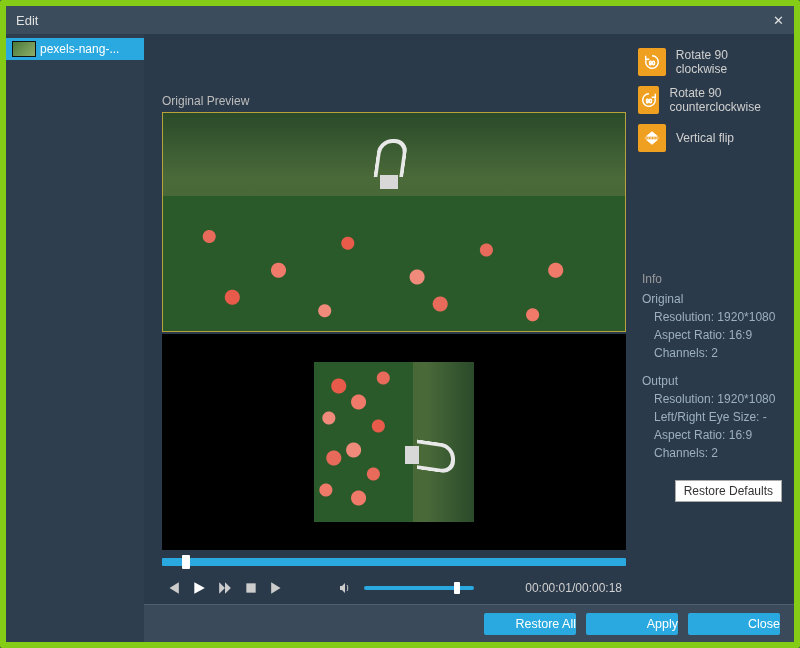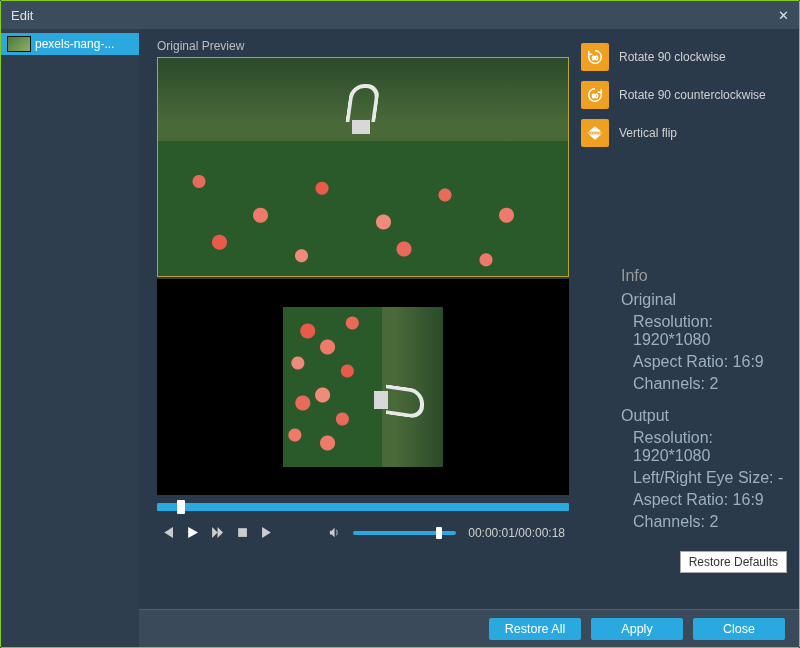--- a/index.html
+++ b/index.html
@@ -1,30 +1,30 @@
 <!DOCTYPE html>
 <html><head>
 <meta charset="utf-8">
 <style>
 * { box-sizing: border-box; margin: 0; padding: 0; }
 body { font-family: "Segoe UI", Arial, sans-serif; background: #304050; width: 800px; height: 648px; overflow: hidden; font-size: 12px; color: #c8c8c8; }
-.window { width: 800px; height: 648px; background: #2b3a4a; display: flex; flex-direction: column; border: 1px solid #84cc16; border-radius: 2px; }
+.window { width: 800px; height: 648px; background: #2b3a4a; display: flex; flex-direction: column; border: 6px solid #84cc16; border-radius: 2px; }
 .titlebar { height: 28px; background: #3b4c5c; display: flex; align-items: center; padding: 0 10px; justify-content: space-between; }
 .titlebar span { font-size: 13px; color: #e0e0e0; }
 .close-x { font-size: 16px; color: #e0e0e0; cursor: pointer; }
 .body { flex: 1; display: flex; }
 .sidebar { width: 138px; background: #2f3e4e; padding-top: 4px; }
 .clip { display: flex; align-items: center; background: #29a9e0; color: #fff; height: 22px; padding: 0 6px; font-size: 12px; gap: 4px; cursor: pointer; }
 .clip .thumb { width: 24px; height: 16px; background: linear-gradient(135deg,#4a7a3a,#8fae6a); border: 1px solid #111; }
 .main { flex: 1; display: flex; flex-direction: column; }
 .tabs { height: 28px; background: #303f4f; display: flex; padding-left: 90px; }
 .tab { padding: 0 22px; line-height: 28px; color: #d0d0d0; font-size: 13px; cursor: pointer; }
 .tab.active { background: #29a9e0; color: #fff; }
 .editarea { flex: 1; display: flex; padding: 8px 12px 0 18px; gap: 6px; }
-.previewcol { width: 412px; display: flex; flex-direction: column; }
+.previewcol { width: 464px; display: flex; flex-direction: column; justify-content: flex-end; }
 .label { font-size: 12px; color: #bdbdbd; margin: 2px 0 4px 0; }
 .preview { background: #000; position: relative; display: flex; align-items: center; justify-content: center; }
 .orig { height: 220px; border: 1px solid #b8a23a; }
 .orig-img { width: 100%; height: 100%; }
 .out { height: 216px; margin-top: 2px; }
 .out-img { width: 160px; height: 100%; }
 .garden { position: relative; overflow: hidden; }
 .garden .sky { position: absolute; inset: 0; background: linear-gradient(#2a4a2a,#4a6a3a 30%,#3a5a2a); }
 .garden .flowers { position: absolute; left:0; right:0; bottom:0; height:62%; background:
   radial-gradient(circle at 10% 30%, #e86a5a 0 6px, transparent 7px),
@@ -50,29 +50,29 @@
 .controls .btn { width:14px; height:14px; display:inline-flex; align-items:center; justify-content:center; cursor:pointer; }
 .controls .spacer { flex: 0 0 30px; }
 .vol { width: 110px; height: 4px; background: #29a9e0; position: relative; border-radius:2px; }
 .vol::after { content:""; position:absolute; right:14px; top:-4px; width:6px; height:12px; background:#fff; border-radius:1px; }
 .time { margin-left: auto; font-size: 12px; color:#d0d0d0; }
 .rightcol { flex: 1; display: flex; flex-direction: column; padding: 6px 0 0 6px; }
 .opt { display: flex; align-items: center; gap: 10px; margin-bottom: 10px; cursor:pointer; }
 .opt .ico { width: 28px; height: 28px; background: #f0a020; border-radius: 2px; display:flex; align-items:center; justify-content:center; }
 .opt .ico svg { width:18px; height:18px; fill:#fff; stroke:#fff; }
 .opt span { font-size: 12px; color:#d0d0d0; }
-.info { margin-top: 110px; font-size: 16px; color:#b0b0b0;margin-left:36px; }
+.info { margin-top: 110px; font-size: 12px; color:#b0b0b0; }
 .info .hdr { color:#9a9a9a; margin: 0 0 6px 4px; position:relative; }
 .info .hdr::before { content:""; position:absolute; left:-8px; top:7px; width:18px; height:1px; background:#6a7a8a; display:none;}
 .info .grp { margin-bottom: 14px; }
 .info .key { color:#9cb0c0; margin-left: 4px; }
 .info .row { margin: 4px 0 2px 16px; color:#9cb0c0; }
 .restore-def { align-self: flex-end; margin-top: 6px; background:#fff; color:#333; font-size:12px; padding:3px 8px; border:1px solid #aaa; cursor:pointer; }
 .footer { height: 38px; background: #3a4a5a; display:flex; align-items:center; justify-content:flex-end; gap:10px; padding: 0 14px; border-top:1px solid #506070; }
-.fbtn { background:#29a9e0; color:#fff; font-size:12.5px; padding:4px 0; width:92px; text-align:center; border-radius:2px; cursor:pointer; }
+.fbtn { background:#29a9e0; color:#fff; font-size:12.5px; padding:4px 0; width:92px; text-align:right; border-radius:2px; cursor:pointer; }
 svg { display:block; }
 </style>
 </head>
 <body>
 
 <div class="window">
 
   <div class="titlebar">
     <span>Edit</span>
     <span class="close-x">✕</span>

